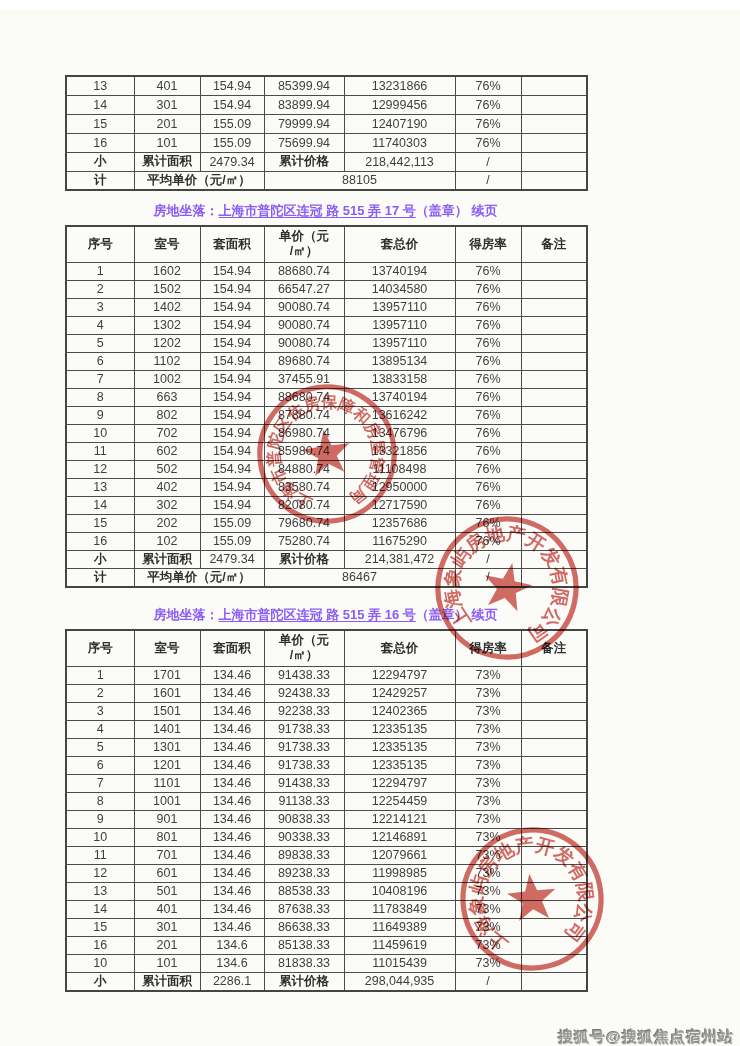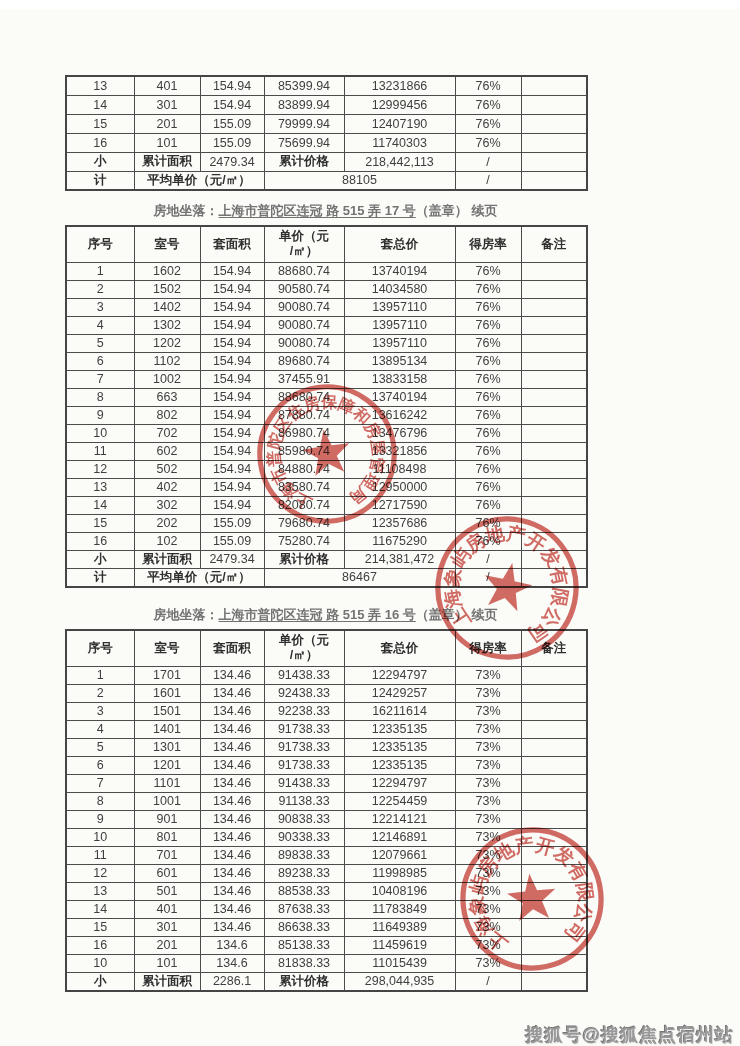--- a/index.html
+++ b/index.html
@@ -13,21 +13,21 @@
     background:#fbfbf8; overflow:hidden; color:#3d3d3d;margin-top:9px;
   }
   .tbl-wrap { position:absolute; left:65px; width:521px; }
   #sec0 { top:66px; }
   #sec1-title { top:193px; }
   #sec1 { top:216px; }
   #sec2-title { top:597px; }
   #sec2 { top:620px; }
   .block-title {
     position:absolute; left:65px; width:521px; text-align:center;
-    font-size:13px; font-weight:bold; color:#737373; white-space:nowrap;
+    font-size:13px; font-weight:bold; color:#8b5cf6; white-space:nowrap;
   }
   .block-title .ul { text-decoration:underline; text-underline-offset:2px; }
   table {
     border-collapse:collapse; width:521px; table-layout:fixed;
     border:2px solid #454545;
   }
   td,th {
     border:1px solid #4c4c4c; text-align:center; vertical-align:middle;
     font-size:12.5px; color:#3f3f3f; height:18px; padding:0 1px;
     overflow:hidden; white-space:nowrap;
@@ -39,21 +39,21 @@
   .stamp { position:absolute; mix-blend-mode:multiply; opacity:.78; }
   #stamp0 { left:254px; top:372px; transform:rotate(-8deg); }
   #stamp1 { left:432px; top:504px; transform:rotate(12deg); }
   #stamp2 { left:457px; top:815px; transform:rotate(-6deg); }
   .stamp text {
     font-family:"Liberation Sans","DejaVu Sans",sans-serif;
     font-weight:bold;
   }
   .watermark {
     position:absolute; right:6px; bottom:8px;
-    font-size:18px; font-weight:bold; letter-spacing:1px;
+    font-size:15px; font-weight:bold; letter-spacing:1px;
     color:#999999;
     text-shadow:1px 1px 0 #eeeeee, -1px -1px 0 #777777;
   }
 </style>
 </head>
 <body>
 
 <div class="page">
 
   <div class="tbl-wrap" id="sec0">
@@ -157,21 +157,21 @@
             <td>154.94</td>
             <td>88680.74</td>
             <td>13740194</td>
             <td>76%</td>
             <td></td>
           </tr>
           <tr>
             <td>2</td>
             <td>1502</td>
             <td>154.94</td>
-            <td>90580.74</td>
+            <td>66547.27</td>
             <td>14034580</td>
             <td>76%</td>
             <td></td>
           </tr>
           <tr>
             <td>3</td>
             <td>1402</td>
             <td>154.94</td>
             <td>90080.74</td>
             <td>13957110</td>
@@ -358,21 +358,21 @@
             <td>92438.33</td>
             <td>12429257</td>
             <td>73%</td>
             <td></td>
           </tr>
           <tr>
             <td>3</td>
             <td>1501</td>
             <td>134.46</td>
             <td>92238.33</td>
-            <td>16211614</td>
+            <td>12402365</td>
             <td>73%</td>
             <td></td>
           </tr>
           <tr>
             <td>4</td>
             <td>1401</td>
             <td>134.46</td>
             <td>91738.33</td>
             <td>12335135</td>
             <td>73%</td>

